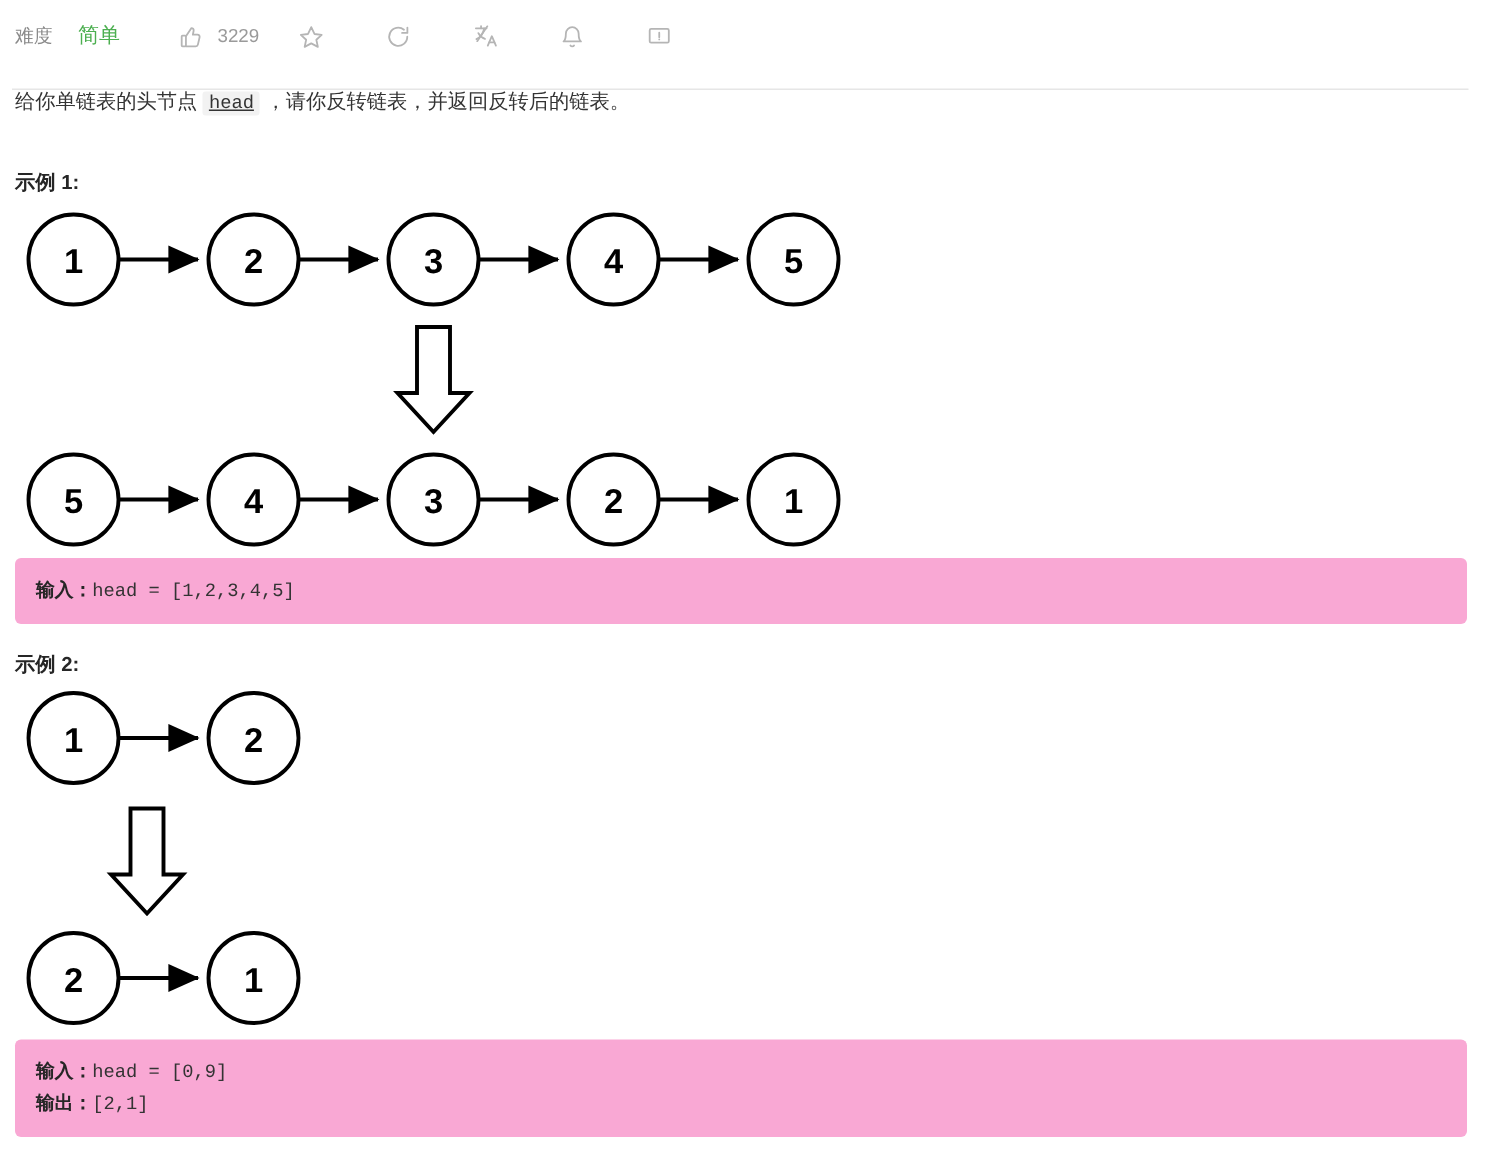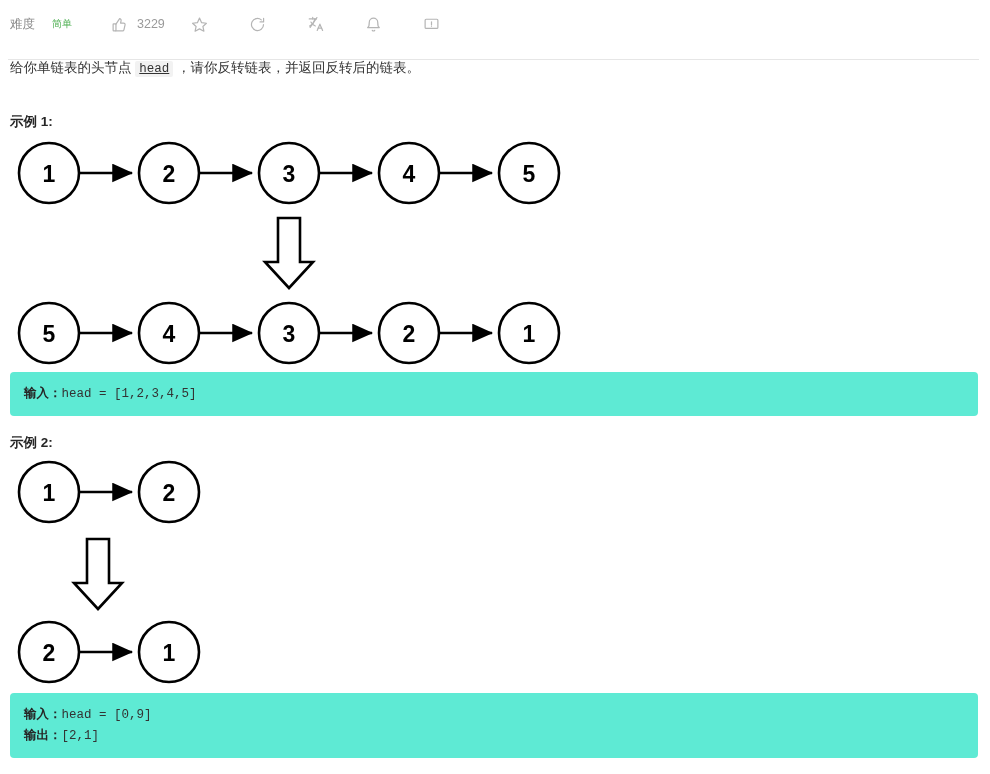--- a/index.html
+++ b/index.html
@@ -34,21 +34,21 @@
     height: 28px;
     margin-top: 4px;
     gap: 10px;
   }
   .meta-label {
     font-size: 12.5px;
     color: #8a8a8a;
     margin-right: 7px;
   }
   .difficulty {
-    font-size: 10px;
+    font-size: 14px;
     color: #4caf50;
     font-weight: normal;
   }
   .meta-ico-group {
     display: flex;
     align-items: center;
     margin-left: 26px;
     gap: 0;
   }
   .ico-btn {
@@ -128,21 +128,21 @@
   .arrow-head { fill: #000000; }
   .down-arrow-shape {
     fill: #ffffff;
     stroke: #000000;
     stroke-width: 2.6;
     stroke-linejoin: miter;
   }
 
   
   .code-block {
-    background: #5eead4;
+    background: #f9a8d4;
     border-radius: 4px;
     padding: 11px 14px 12px 14px;
     font-family: "Liberation Mono", "DejaVu Sans Mono", monospace;
     font-size: 12.5px;
     line-height: 20px;
     color: #333333;
     width: 968px;
   }
   .code-line { white-space: pre; }
   .code-key {

